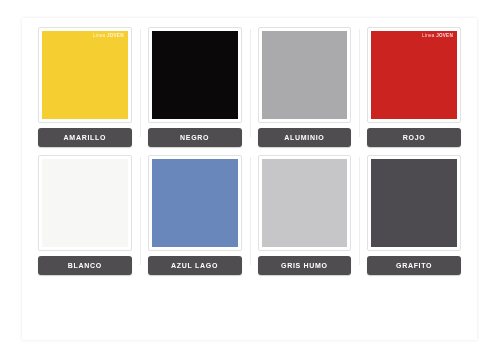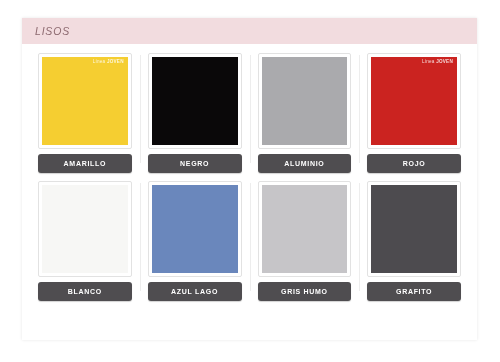--- a/index.html
+++ b/index.html
@@ -136,23 +136,20 @@
     white-space: nowrap;
   }
 </style>
 </head>
 <body>
 
 <div id="page">
 
   <div class="card">
 
-    <div class="card-header" style="background: rgb(242, 220, 223);">
-      <span class="card-header-title" style="color: rgb(141, 106, 112);">LISOS</span>
-    </div>
 
     <div class="card-body">
 
       <div class="swatch-row">
 
         <div class="swatch-cell">
           <div class="swatch-plate">
             <div class="swatch-color" style="background: rgb(245, 206, 49);">
               <span class="swatch-brand"><span>Línea </span><span class="brand-strong">JOVEN</span></span>
             </div>

